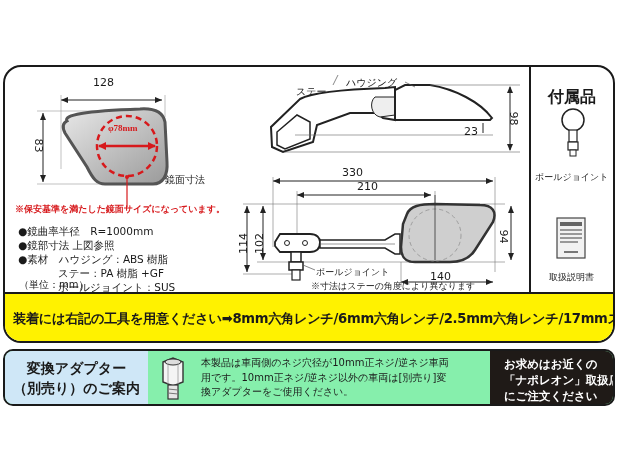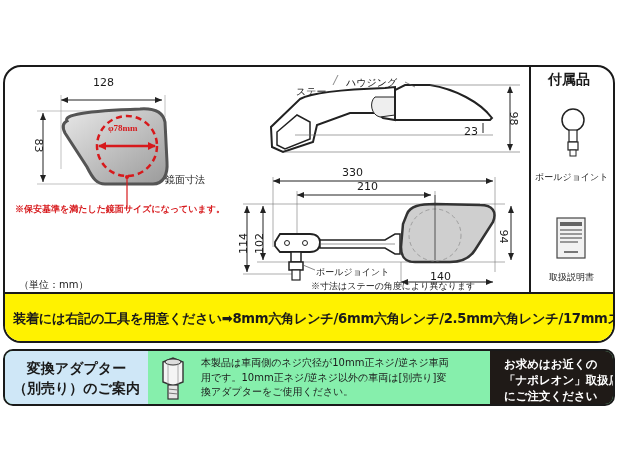--- a/index.html
+++ b/index.html
@@ -60,20 +60,27 @@
       <polygon points="151,79 143,75 143,83" fill="#d7191c"></polygon>
     <line x1="122" y1="110" x2="122" y2="140" stroke="#d7191c" stroke-width="1.2"></line>
     <circle cx="122" cy="110" r="2" fill="#d7191c"></circle>
   </svg>
   <div class="abs t11" style="left:88px;top:9px">128</div>
   <div class="abs t11" style="left:26px;top:72px;transform:rotate(90deg)">83</div>
   <div class="abs t9 red bold" style="left:103px;top:56px">φ78mm</div>
   <div class="abs t10" style="left:160px;top:106px">鏡面寸法</div>
   <div class="abs t9 red bold" style="left:10px;top:136px">※保安基準を満たした鏡面サイズになっています。</div>
 
+  <div class="abs spec" style="left:13px;top:157px">
+    <div>●鏡曲率半径　R=1000mm</div>
+    <div>●鏡部寸法  上図参照</div>
+    <div>●素材　ハウジング：ABS 樹脂</div>
+    <div style="padding-left:40px">ステー：PA 樹脂 +GF</div>
+    <div style="padding-left:40px">ボールジョイント：SUS</div>
+  </div>
 
   <div class="abs t10" style="left:14px;top:211px">（単位：mm）</div>
 
   <svg class="abs" style="left:250px;top:0" width="275" height="95">
     <path d="M17,80 L16,60 L45,32 C60,24 100,22 130,21 L140,20 L140,53 L128,51 L122,46 L95,46 L62,58 L58,75 L28,85 Z" fill="#fff" stroke="#222" stroke-width="2"></path>
     <path d="M22,78 L22,65 L42,48 L55,55 L55,72 L30,82 Z" fill="#fff" stroke="#222" stroke-width="1.5"></path>
     <path d="M120,30 C114,35 116,48 125,50 L140,48 L140,30 Z" fill="#eee" stroke="#222" stroke-width="1"></path>
     <path d="M140,53 L140,23 L150,18 L175,18 C200,22 225,35 237,51 L235,53 Z" fill="#fff" stroke="#222" stroke-width="2"></path>
     <line x1="175" y1="18" x2="265" y2="18" stroke="#666" stroke-width="0.6"></line>
     <line x1="30" y1="85" x2="265" y2="85" stroke="#666" stroke-width="0.6"></line>
@@ -136,21 +143,21 @@
   <div class="abs t11" style="left:352px;top:113px">210</div>
   <div class="abs t11" style="left:228px;top:170px;transform:rotate(-90deg)">114</div>
   <div class="abs t11" style="left:244px;top:170px;transform:rotate(-90deg)">102</div>
   <div class="abs t11" style="left:491px;top:163px;transform:rotate(90deg)">94</div>
   <div class="abs t11" style="left:425px;top:203px">140</div>
   <div class="abs t9" style="left:311px;top:199px">ボールジョイント</div>
 
   <div class="abs t9" style="left:306px;top:213px">※寸法はステーの角度により異なります</div>
 
   <div class="abs acc-divider"></div>
-  <div class="abs bold" style="left:543px;top:4px;font-size:14px">付属品</div>
+  <div class="abs bold" style="left:543px;top:20px;font-size:16px">付属品</div>
   <svg class="abs" style="left:555px;top:40px" width="30" height="60">
     <circle cx="13" cy="13" r="11" fill="#fff" stroke="#222" stroke-width="1.5"></circle>
     <rect x="9" y="23" width="8" height="12" fill="#fff" stroke="#222" stroke-width="1.2"></rect>
     <rect x="8" y="35" width="10" height="8" fill="#fff" stroke="#222" stroke-width="1.2"></rect>
     <rect x="10" y="43" width="6" height="6" fill="#fff" stroke="#222" stroke-width="1"></rect>
   </svg>
   <div class="abs t9" style="left:530px;top:104px">ボールジョイント</div>
   <svg class="abs" style="left:551px;top:150px" width="32" height="44">
     <rect x="1" y="1" width="28" height="40" fill="#f2f2f2" stroke="#444" stroke-width="1.2"></rect>
     <rect x="4" y="5" width="22" height="4" fill="#666"></rect>

